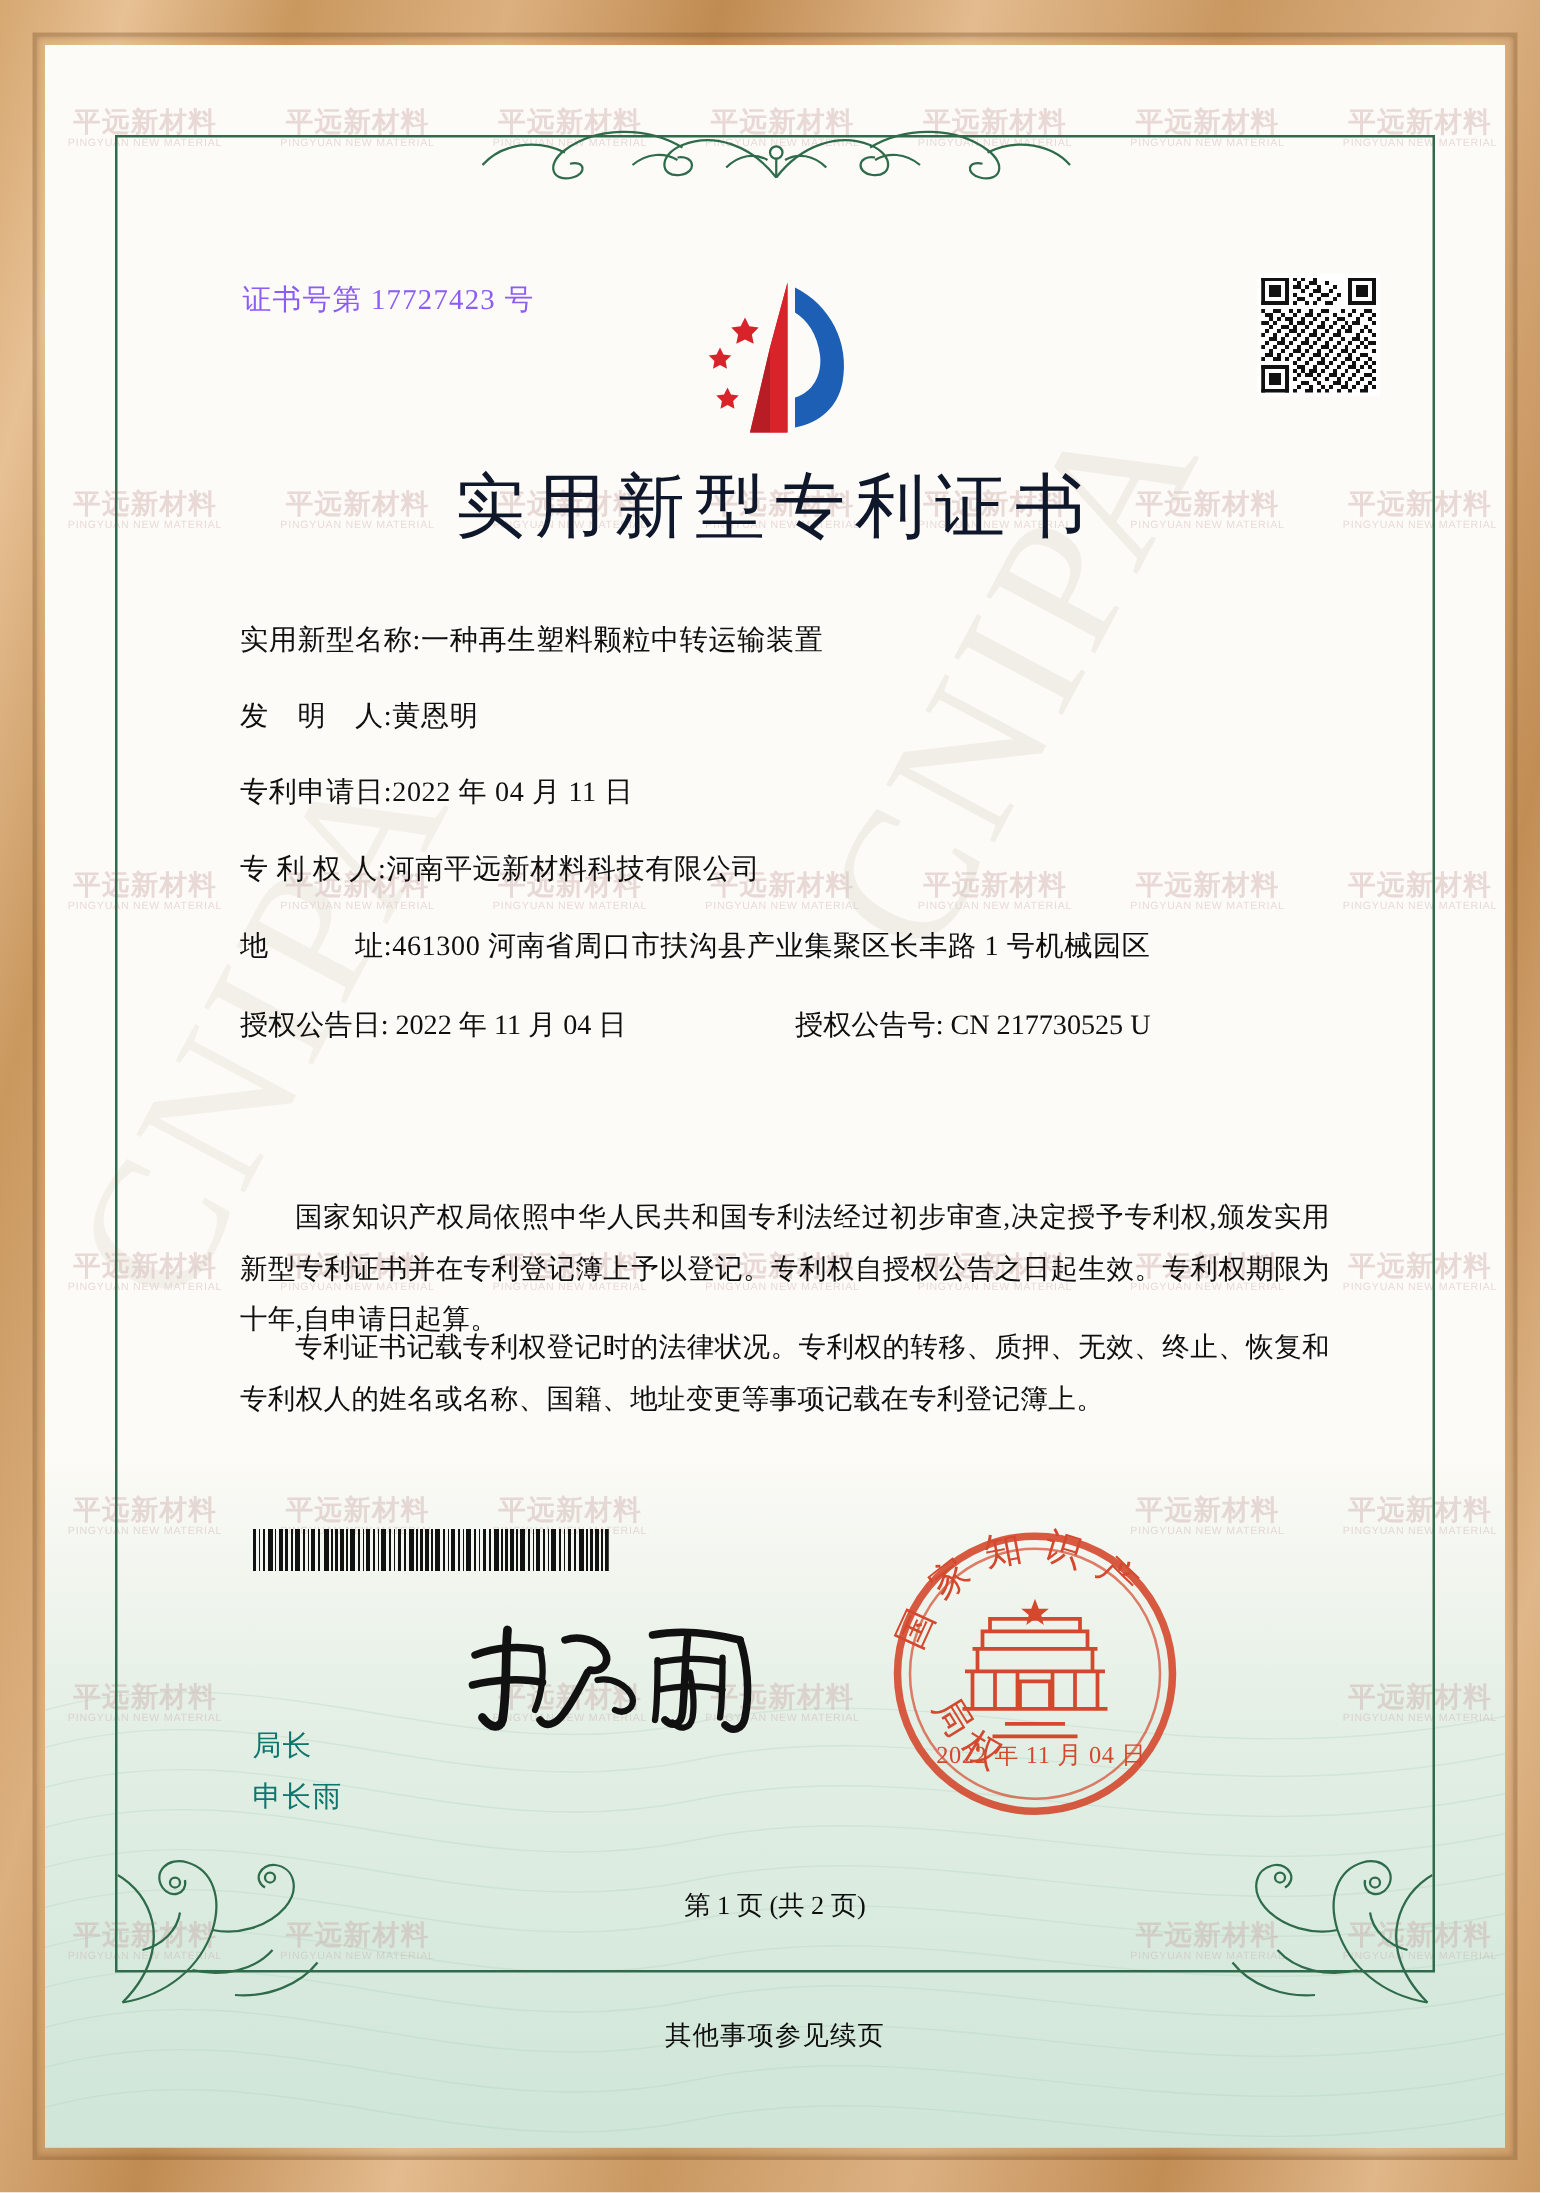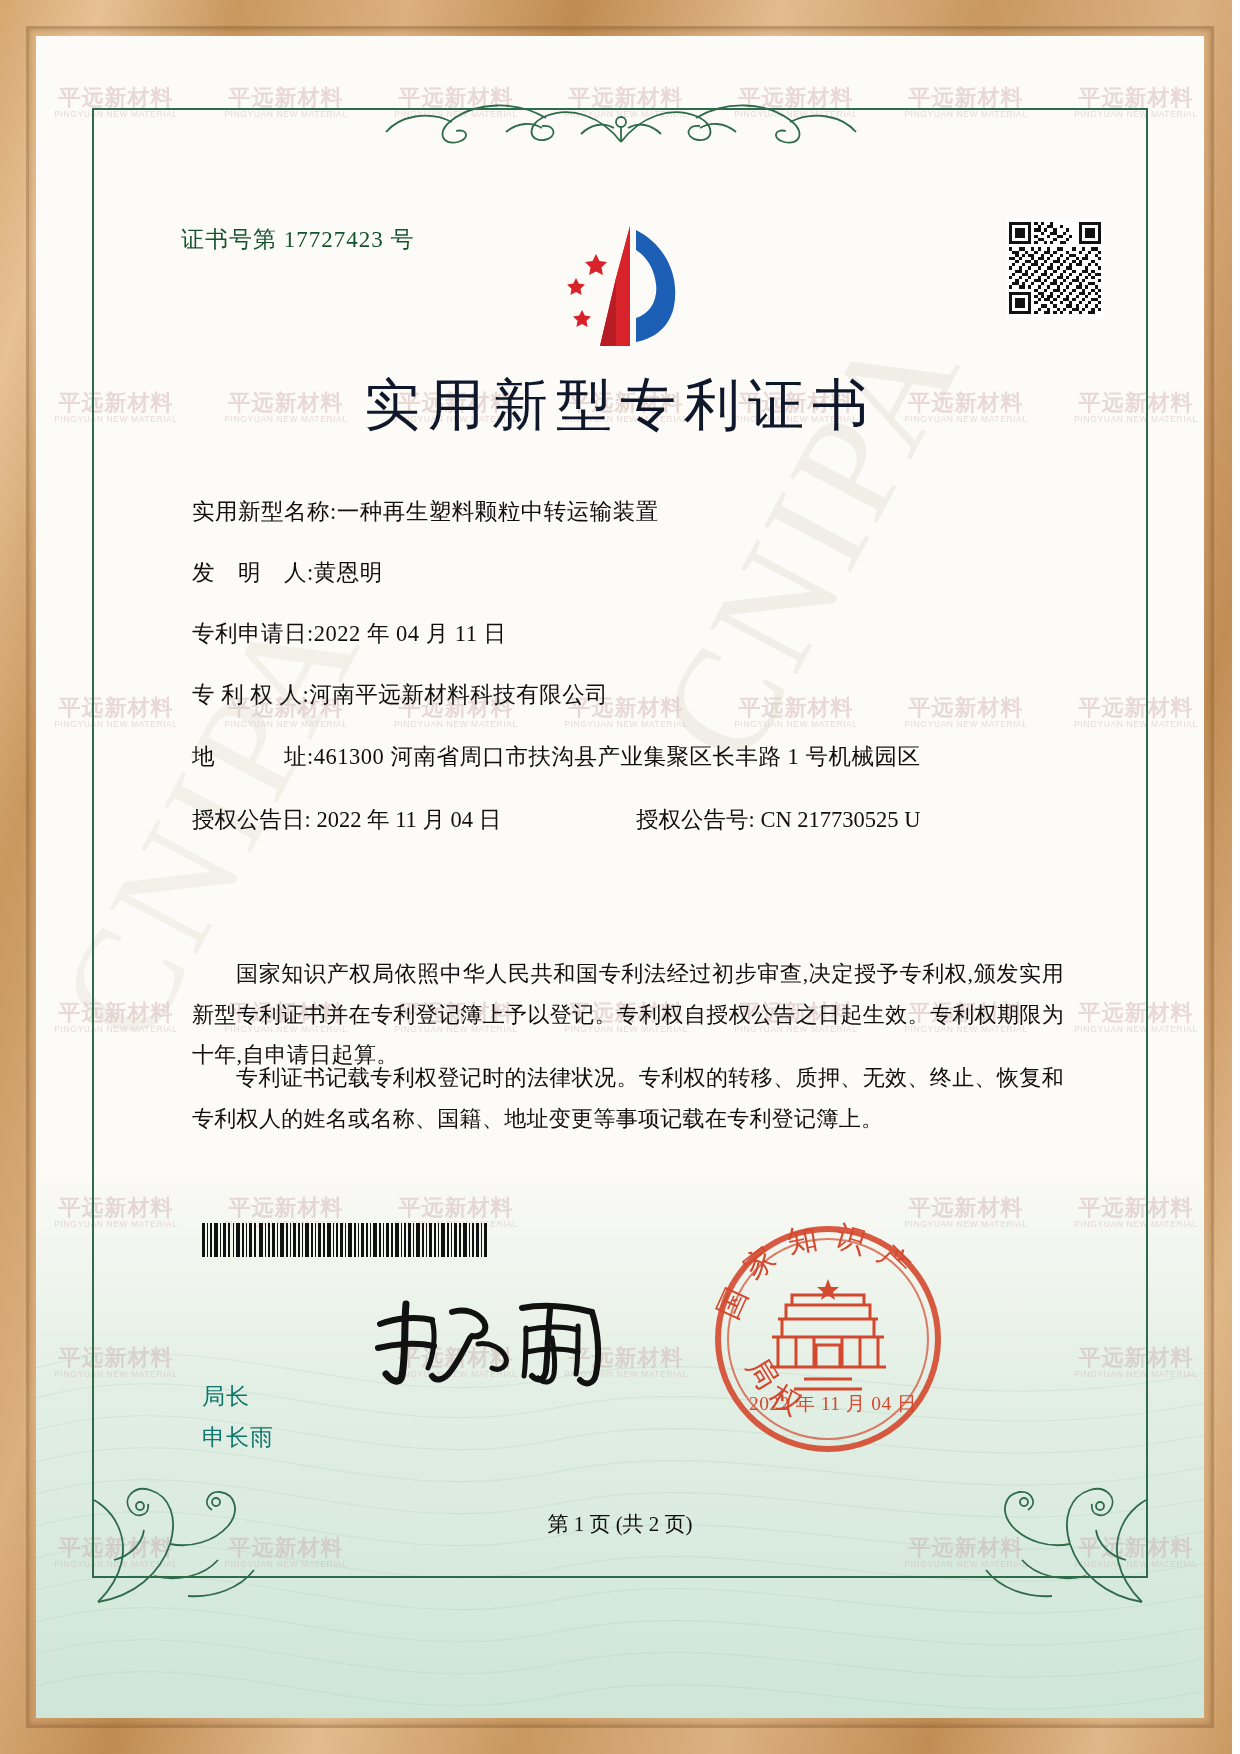--- a/index.html
+++ b/index.html
@@ -128,23 +128,23 @@
   .top-orn { position: absolute; pointer-events: none; }
 
   
   .content {
     position: absolute;
     left: 0; top: 0; right: 0; bottom: 0;
   }
 
   .cert-no {
     position: absolute;
-    left: 145px; top: 188px;
+    left: 158px; top: 188px;
     font-size: 23px;
-    color: #14532d;
+    color: #8b5cf6;
     letter-spacing: 1px;
   }
 
   .qr {
     position: absolute;
     right: 100px; top: 183px;
     width: 92px; height: 92px;
     background: #fff;
     padding: 3px;
   }
@@ -928,16 +928,17 @@
           <path d="M108,148 L108,126 L132,126 L132,148"></path>
           <path d="M96,160 L144,160 M86,170 L154,170"></path>
         </g>
         <g fill="#d4482e">
           <polygon points="120,60 123,68 131,68 125,73 127,81 120,76 113,81 115,73 109,68 117,68"></polygon>
         </g>
       </svg>
       <div class="seal-date">2022 年 11 月 04 日</div>
 
       <div class="page-no">第 1 页 (共 2 页)</div>
+      <div class="footnote">其他事项参见续页</div>
 
     </div>
   </div>
 </div>
 
 </body></html>

